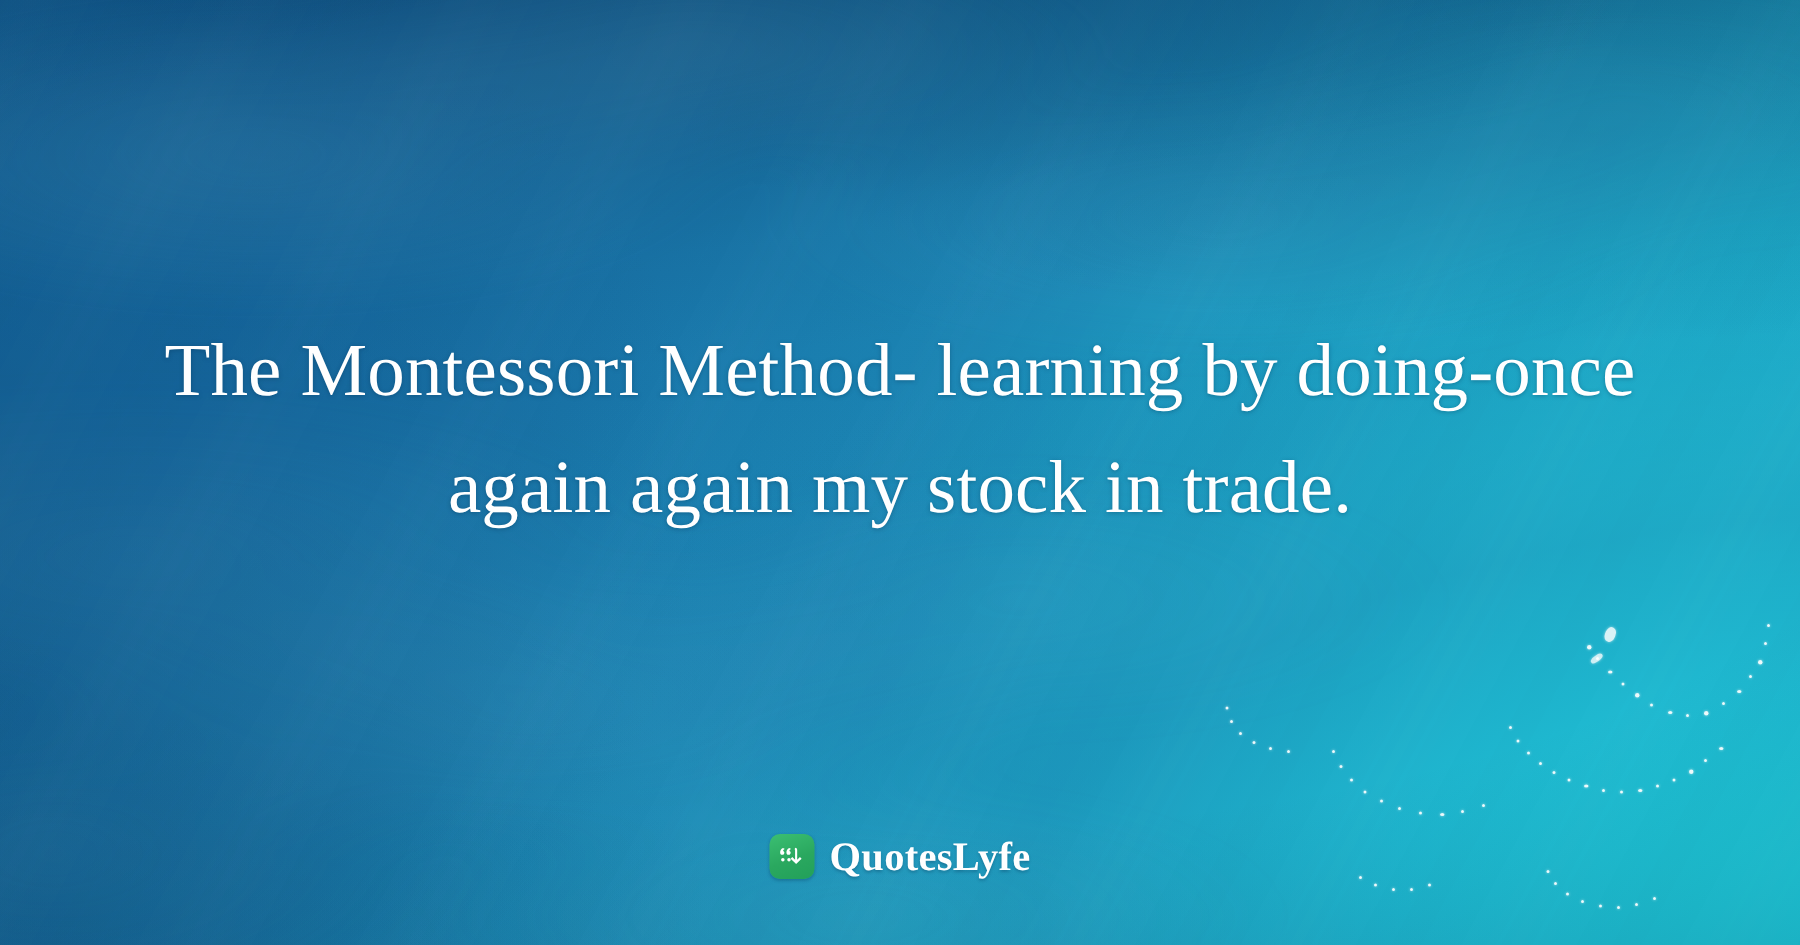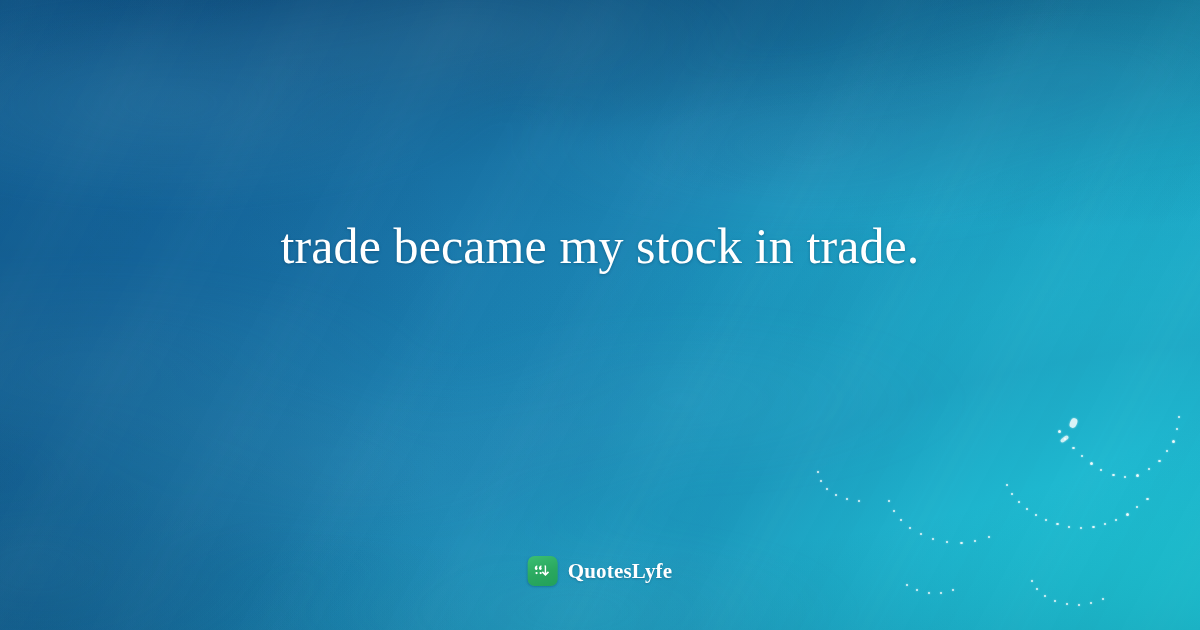--- a/index.html
+++ b/index.html
@@ -150,21 +150,21 @@
     display: flex;
     align-items: center;
     justify-content: center;
     flex: 0 0 auto;
     box-shadow: 0 1px 2px rgba(4,40,70,0.25);
   }
   .logo-text {
     color: #ffffff;
     font-family: "Liberation Serif", "DejaVu Serif", serif;
     font-weight: bold;
-    font-size: 21px;
+    font-size: 27px;
     line-height: 1;
     letter-spacing: 0.2px;
     text-shadow: 0 1px 2px rgba(5,45,78,0.30);
   }
 </style>
 </head>
 <body>
 
 <div id="card">
 
@@ -235,21 +235,22 @@
     <i style="left:952px; top:589px; width:2px; height:2px;"></i>
     <i style="left:940px; top:592px; width:2px; height:2px;"></i>
     <i style="left:928px; top:592px; width:2px; height:2px;"></i>
     <i style="left:916px; top:589px; width:2px; height:2px;"></i>
     <i style="left:906px; top:584px; width:2px; height:2px;"></i>
   </div>
 
   <div class="content">
 
     <div class="quote-block">
-      <div class="quote-line">trade became my stock in trade.</div>
+      <div class="quote-line">The Montessori Method- learning by doing-once</div>
+      <div class="quote-line">again again my stock in trade.</div>
     </div>
 
 
     <div class="logo">
       <span class="logo-mark">
         <svg width="22" height="22" viewBox="0 0 22 22" aria-hidden="true">
           <path d="M5.0 5.4 C3.6 6.0 3.0 7.2 3.1 8.6 C3.2 9.5 3.9 10.0 4.7 9.9 C5.5 9.8 6.0 9.1 5.9 8.3 C5.85 7.8 5.5 7.45 5.05 7.35 C5.15 6.7 5.6 6.25 6.25 6.0 Z" fill="#ffffff"></path>
           <path d="M9.2 5.4 C7.8 6.0 7.2 7.2 7.3 8.6 C7.4 9.5 8.1 10.0 8.9 9.9 C9.7 9.8 10.2 9.1 10.1 8.3 C10.05 7.8 9.7 7.45 9.25 7.35 C9.35 6.7 9.8 6.25 10.45 6.0 Z" fill="#ffffff"></path>
           <path d="M13.1 5.2 C13.9 5.2 14.45 5.75 14.45 6.5 L14.45 13.1 L16.3 11.3 L17.4 12.45 L13.75 16.0 L10.1 12.45 L11.2 11.3 L13.05 13.1 L13.05 6.6 C13.05 6.35 12.95 6.25 12.7 6.25 Z" fill="#ffffff"></path>
           <circle cx="4.9" cy="13.1" r="1.15" fill="#ffffff"></circle>

